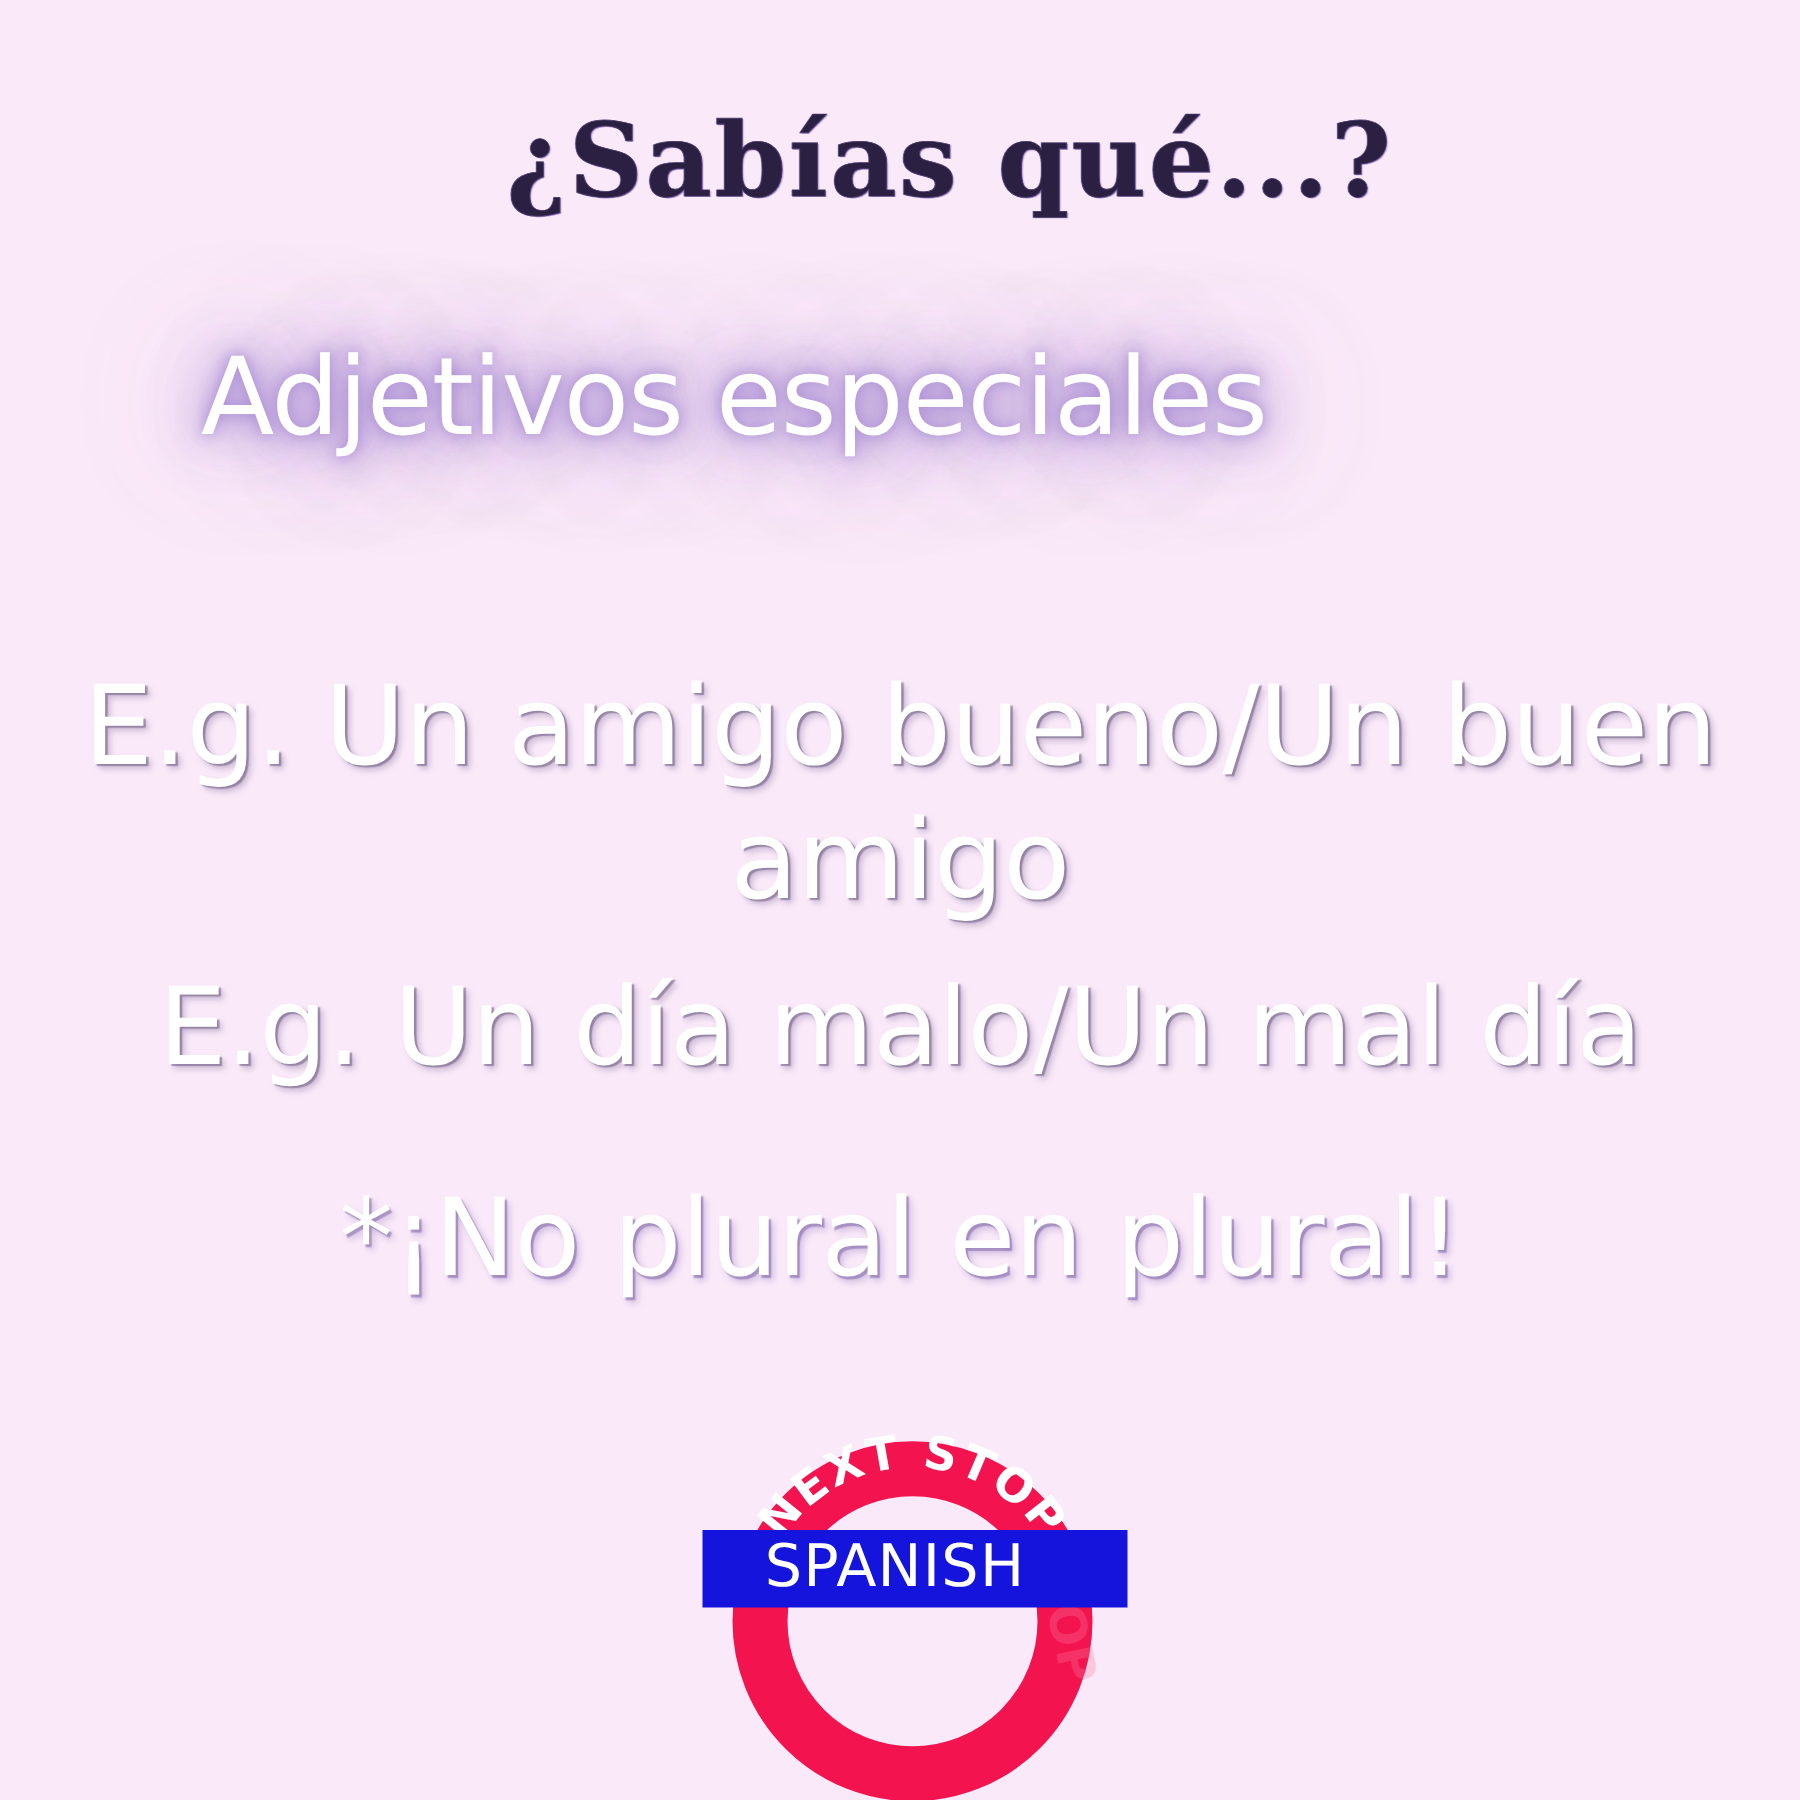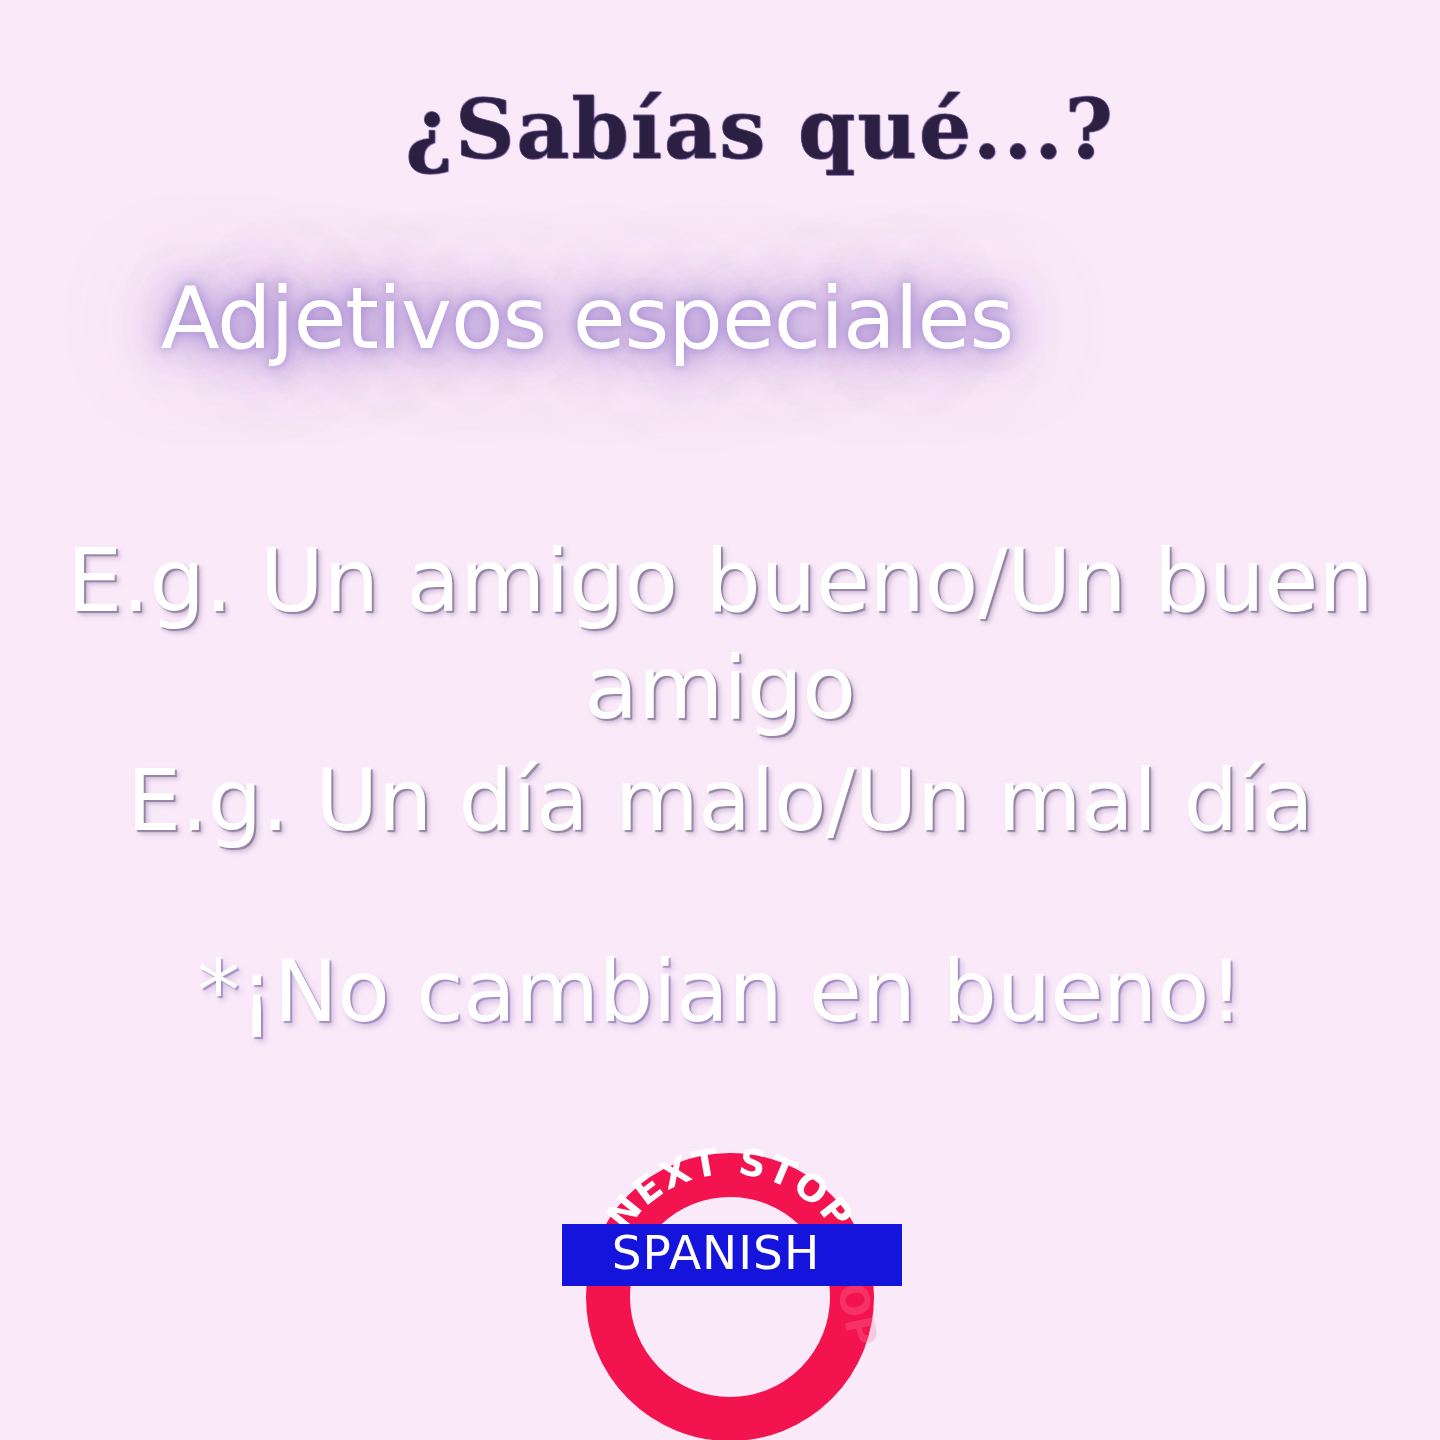--- a/index.html
+++ b/index.html
@@ -75,21 +75,21 @@
     font-family: "DejaVu Sans", "Liberation Sans", sans-serif;
     font-weight: 400;
     color: #ffffff;
     letter-spacing: -0.5px;
     line-height: 1.22;
     text-shadow:
       2px 2px 1px rgba(96, 80, 120, 0.55),
       4px 4px 5px rgba(120, 100, 150, 0.35);
   }
   .ex-1 { font-size: 88px; margin-top: 27px; }
-  .ex-2 { font-size: 86px; margin-top: 6px; }
+  .ex-2 { font-size: 86px; margin-top: 28px; }
 
   .plural-note {
     position: absolute;
     top: 940px;
     left: 0;
     width: 1440px;
     text-align: center;
     font-family: "DejaVu Sans", "Liberation Sans", sans-serif;
     font-size: 86px;
     font-weight: 400;
@@ -118,21 +118,21 @@
 
   <div class="title-line">¿Sabías qué...?</div>
 
   <div class="glow-heading">Adjetivos especiales</div>
 
   <div class="body-block">
     <div class="body-line ex-1">E.g. Un amigo bueno/Un buen amigo</div>
     <div class="body-line ex-2">E.g. Un día malo/Un mal día</div>
   </div>
 
-  <div class="plural-note">*¡No cambian en bueno!</div>
+  <div class="plural-note">*¡No plural en plural!</div>
 
   <div id="logo">
     <svg viewBox="0 0 380 348" xmlns="http://www.w3.org/2000/svg">
       <defs>
         <path id="arcPath" d="M 67 205 A 123 123 0 0 1 313 205" fill="none"></path>
       </defs>
 
       <circle cx="190" cy="205" r="122" fill="none" stroke="#f2134f" stroke-width="44"></circle>
 
       <g transform="translate(298,198) rotate(78)" opacity="0.30">

